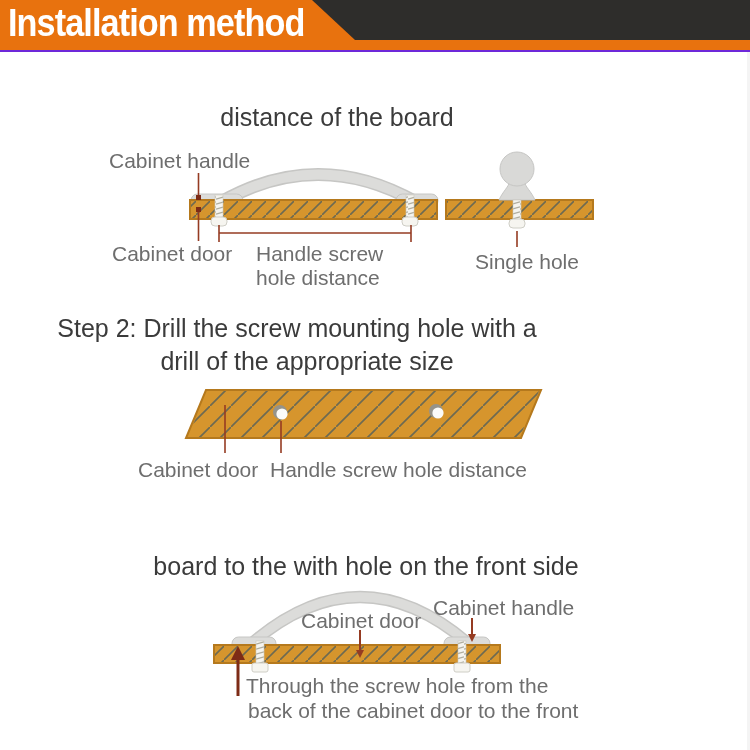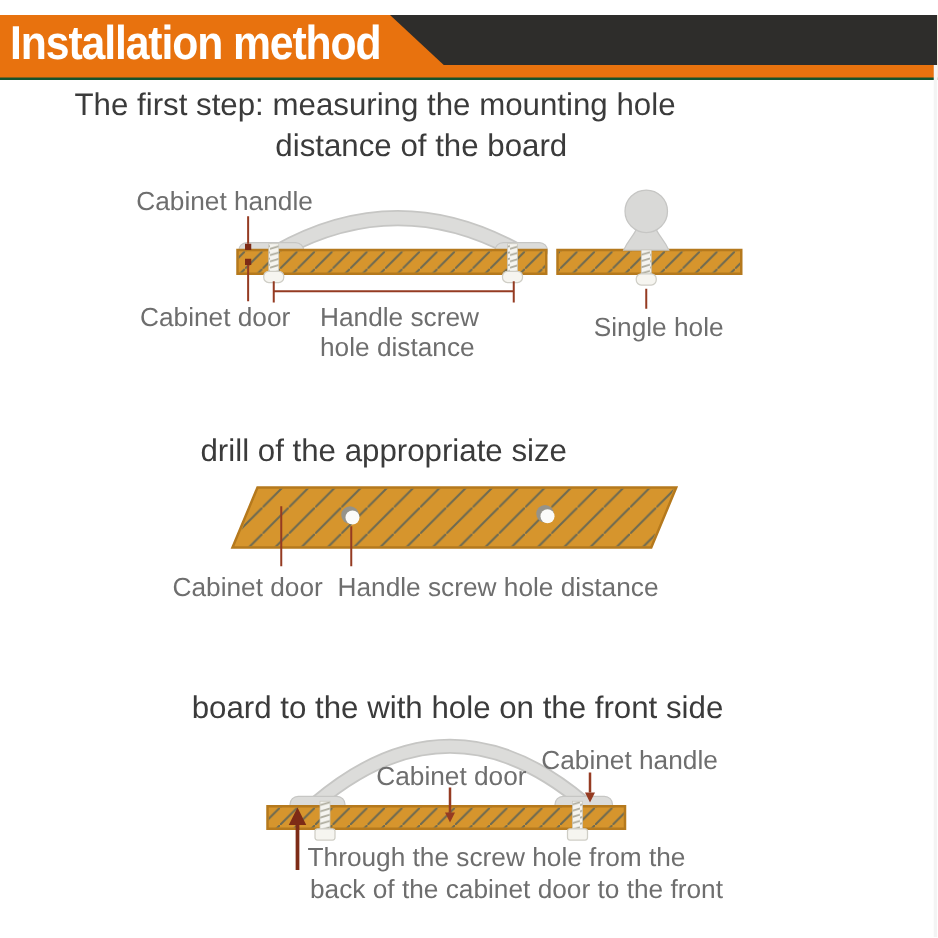--- a/index.html
+++ b/index.html
@@ -1,21 +1,21 @@
 <!DOCTYPE html>
 <html><head>
 <meta charset="utf-8">
 <style>
   html,body{margin:0;padding:0;background:#ffffff;}
   .page{
     position:relative;width:750px;height:750px;background:#ffffff;overflow:hidden;
     font-family:"Liberation Sans", sans-serif;
   }
   
-  .header{position:absolute;left:0;top:12px;width:750px;height:50px;background:#E8720E;border-bottom:2px solid #14532d;}
+  .header{position:absolute;left:0;top:0;width:750px;height:50px;background:#E8720E;border-bottom:2px solid #6d28d9;}
   .header-dark{position:absolute;left:312px;top:0;width:438px;height:40px;background:#2E2D2B;
     clip-path:polygon(0 0,100% 0,100% 100%,43px 100%);}
   .header-title{
     position:absolute;left:8px;top:2px;color:#ffffff;font-size:38px;font-weight:700;
     letter-spacing:-1px;transform:scaleX(.9);transform-origin:left center;white-space:nowrap;z-index:2;
   }
   
   .heading{position:absolute;color:#3B3B3B;font-size:25px;line-height:33px;text-align:center;white-space:nowrap;}
   .s1l1{left:0;   top:68px;  width:600px;}
   .s1l2{left:37px;top:101px; width:600px;}
@@ -32,21 +32,20 @@
 </head>
 <body>
 
 <div class="page">
 
   <div class="header">
     <div class="header-dark"></div>
     <div class="header-title">Installation method</div>
   </div>
 
-  <div class="heading s1l1">The first step: measuring the mounting hole</div>
   <div class="heading s1l2">distance of the board</div>
 
   <svg class="svg1" width="750" height="150" viewBox="0 0 750 150">
     <defs>
       <pattern id="hatch" patternUnits="userSpaceOnUse" width="14" height="14">
         <path d="M-3,17 L17,-3" stroke="#6D6A52" stroke-width="1.6" fill="none"></path>
       </pattern>
       <pattern id="hatchWide" patternUnits="userSpaceOnUse" width="21" height="21">
         <path d="M-4,25 L25,-4" stroke="#6D6A52" stroke-width="1.7" fill="none"></path>
       </pattern>
@@ -87,20 +86,21 @@
     <rect x="509" y="74" width="16" height="9" rx="4" fill="#F6F5F0" stroke="#CFCEC6"></rect>
     <line x1="517" y1="86" x2="517" y2="102" stroke="#953B22" stroke-width="1.6"></line>
 
     <text x="109" y="23">Cabinet handle</text>
     <text x="112" y="116">Cabinet door</text>
     <text x="256" y="116">Handle screw</text>
     <text x="256" y="140">hole distance</text>
     <text x="475" y="124">Single hole</text>
   </svg>
 
+  <div class="heading s2l1">Step 2: Drill the screw mounting hole with a</div>
   <div class="heading s2l2">drill of the appropriate size</div>
 
   <svg class="svg2" width="750" height="110" viewBox="0 0 750 110">
     <polygon points="206,5 541,5 521,53 186,53" fill="#D6952D" stroke="#B5791D" stroke-width="2"></polygon>
     <polygon points="207,6 539,6 520,52 188,52" fill="url(#hatchWide)"></polygon>
 
     <circle cx="280" cy="27" r="7" fill="#95938A"></circle>
     <circle cx="282" cy="29" r="5.6" fill="#FBFBF9"></circle>
     <circle cx="436" cy="26" r="7" fill="#95938A"></circle>
     <circle cx="438" cy="28" r="5.6" fill="#FBFBF9"></circle>

